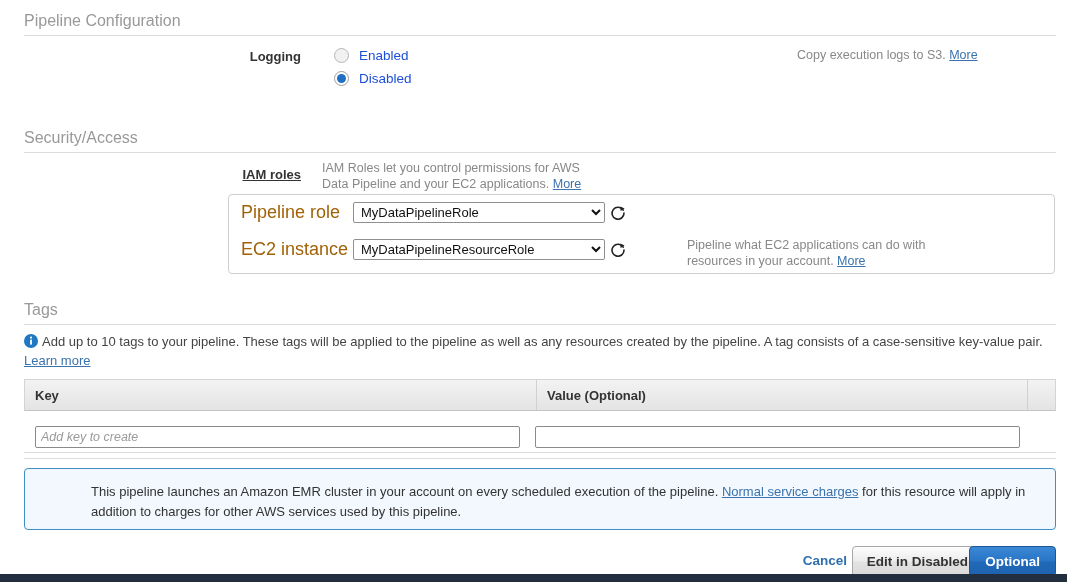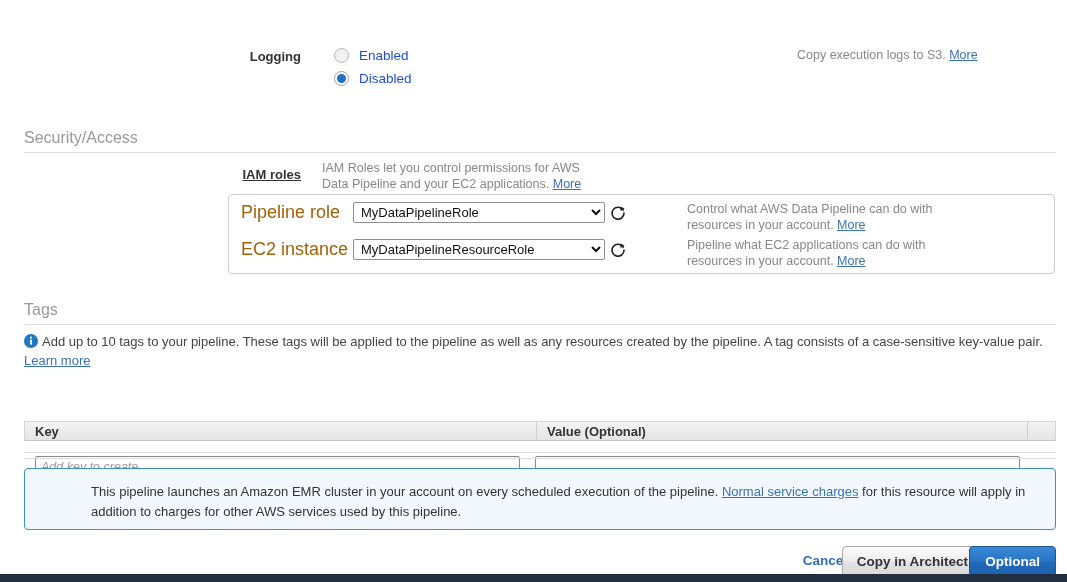--- a/index.html
+++ b/index.html
@@ -131,25 +131,24 @@
     margin-right: 4px;
   }
 
   #tags-table {
     position: absolute;
     left: 24px; top: 379px;
     width: 1032px;
   }
   .tags-head {
     display: flex;
-    height: 20px;
+    height: 32px;
     background: linear-gradient(to bottom, #f3f3f3 0%, #e4e4e4 100%);
     border: 1px solid #d4d4d4;
     border-bottom: 1px solid #c4c4c4;
-    margin-top: 42px;
   }
   .th {
     font-size: 13px;
     font-weight: bold;
     color: #333333;
     display: flex;
     align-items: center;
     padding-left: 10px;
     border-right: 1px solid #d0d0d0;
   }
@@ -252,20 +251,21 @@
     left: 0; top: 574px;
     width: 1067px; height: 8px;
     background: #232f3e;
   }
 </style>
 </head>
 <body>
 
 <div id="page">
 
+  <div class="section-head" style="top:12px;">Pipeline Configuration</div>
 
   <div class="field-label" style="left:180px; top:49px; width:121px;">Logging</div>
 
   <div class="radio-row" style="left:334px; top:48px;">
     <span class="radio"></span>
     <span class="radio-label">Enabled</span>
   </div>
 
   <div class="radio-row" style="left:334px; top:71px;">
     <span class="radio checked"></span>
@@ -308,25 +308,20 @@
         <option>MyDataPipelineResourceRole</option>
       </select>
       <span class="refresh-icon">
         <svg width="16" height="16" viewBox="0 0 16 16">
           <path d="M13.2 5.2A6 6 0 1 0 14 8" fill="none" stroke="#222" stroke-width="1.6" stroke-linecap="round"></path>
           <polygon points="10.2,1.6 14.6,3.6 10.6,5.9" fill="#222"></polygon>
         </svg>
       </span>
     </div>
 
-    <div class="role-desc" style="left:458px; top:6px; width:260px;">
-      <span>Control what AWS Data Pipeline can do with</span>
-      <span>resources in your account.</span>
-      <a class="link">More</a>
-    </div>
 
     <div class="role-desc" style="left:458px; top:42px; width:260px;">
       <span>Pipeline what EC2 applications can do with</span>
       <span>resources in your account.</span>
       <a class="link">More</a>
     </div>
 
   </div>
 
   <div class="section-head" style="top:301px;">Tags</div>
@@ -360,19 +355,19 @@
   <div id="notice">
     <div id="notice-text">
       <span>This pipeline launches an Amazon EMR cluster in your account on every scheduled execution of the pipeline.</span>
       <a class="link">Normal service charges</a>
       <span>for this resource will apply in addition to charges for other AWS services used by this pipeline.</span>
     </div>
   </div>
 
   <div id="footer">
     <button id="cancel-btn">Cancel</button>
-    <button id="edit-architect-btn">Copy in Architect</button>
+    <button id="edit-architect-btn">Edit in Disabled</button>
     <button id="activate-btn">Optional</button>
   </div>
 
   <div id="bottom-bar"></div>
 
 </div>
 
 </body></html>

